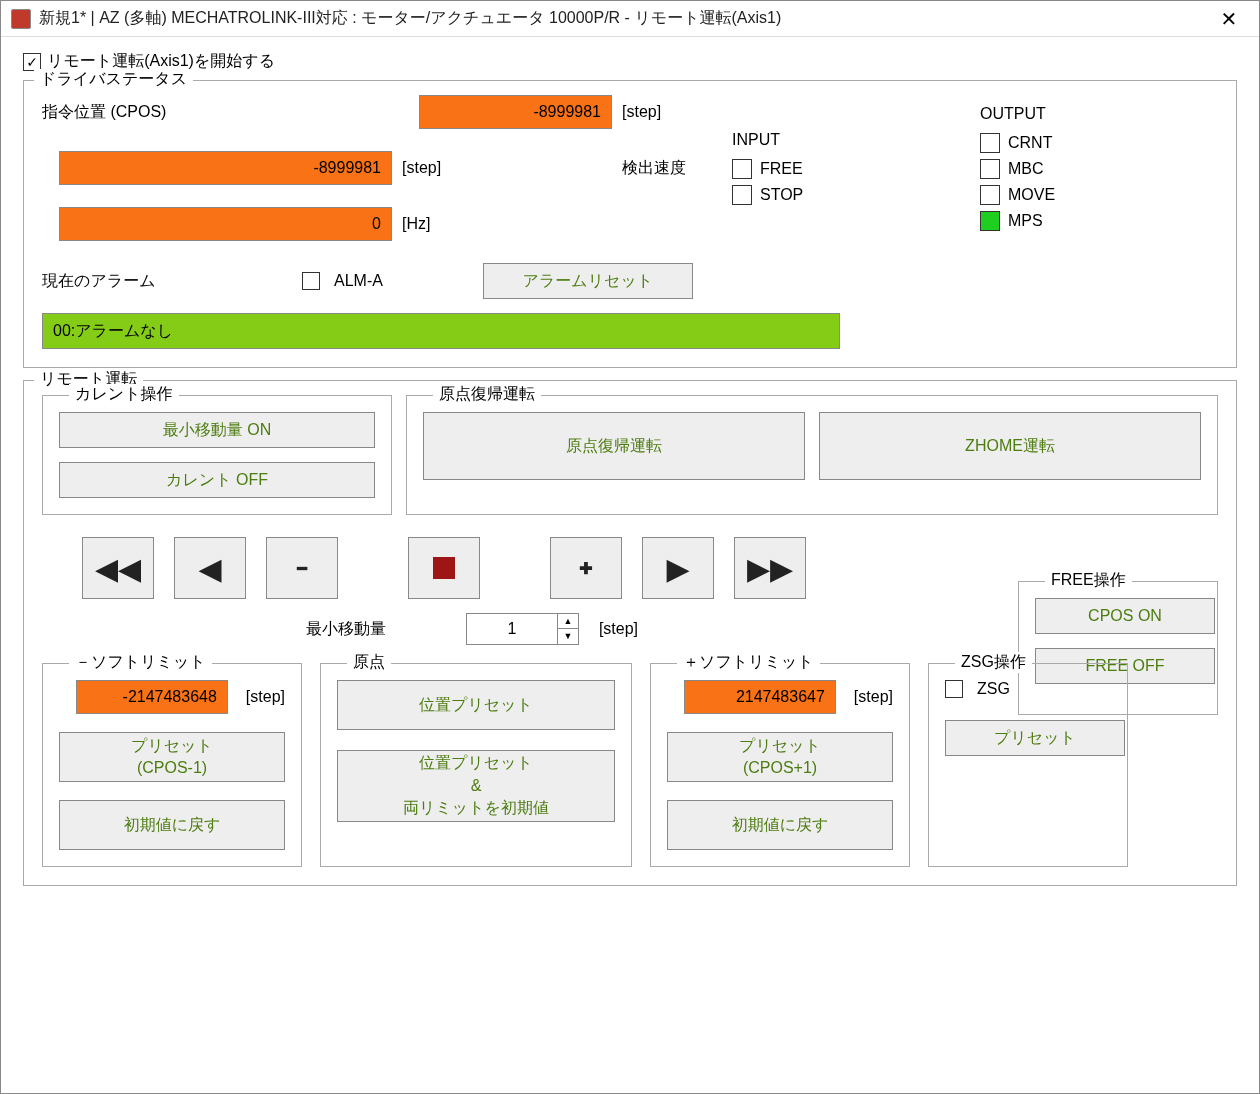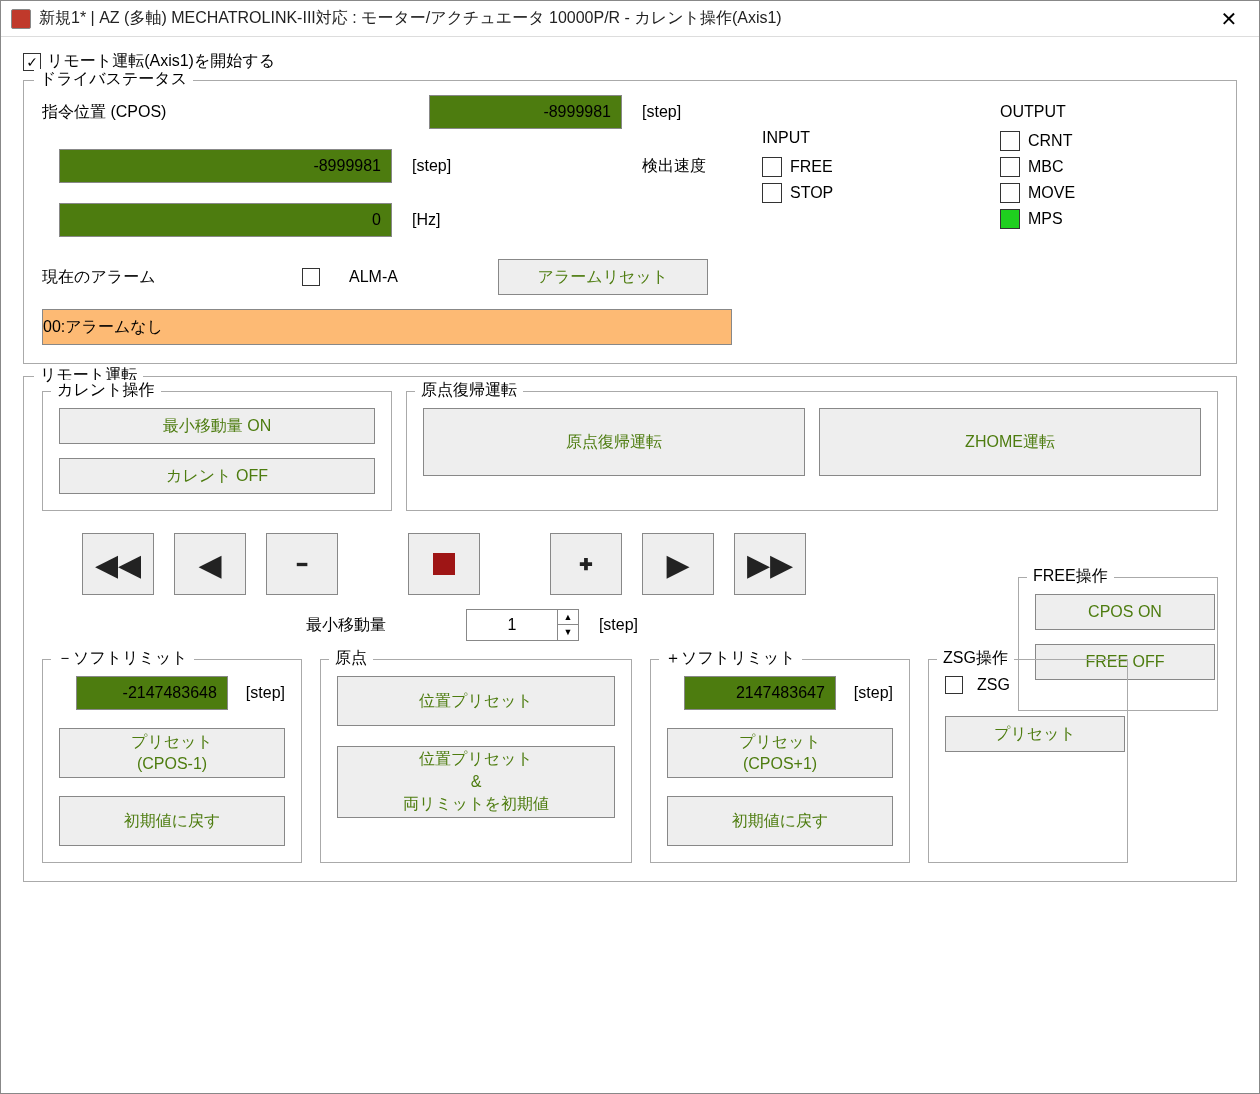--- a/index.html
+++ b/index.html
@@ -9,40 +9,40 @@
 .titlebar-icon { width: 20px; height: 20px; background: #c0392b; border: 1px solid #888; margin-right: 8px; border-radius: 2px; }
 .titlebar-title { flex: 1; color: #222; }
 .titlebar-close { width: 40px; text-align: center; font-size: 20px; cursor: pointer; }
 .content { padding: 14px 22px; }
 .checkbox-row { display: flex; align-items: center; margin-bottom: 8px; }
 .checkbox { width: 18px; height: 18px; border: 1px solid #333; margin-right: 6px; display: inline-flex; align-items: center; justify-content: center; background: #fff; }
 .checkbox.checked::after { content: "✓"; font-size: 14px; color: #000; line-height: 1; }
 .groupbox { border: 1px solid #aaa; padding: 14px 18px 18px; margin-bottom: 12px; position: relative; }
 .groupbox-title { position: absolute; top: -12px; left: 10px; background: #fff; padding: 0 6px; }
 
-.status-grid { display: grid; grid-template-columns: 350px 210px 100px 1fr 1fr; column-gap: 10px; row-gap: 22px; align-items: center; gap: 20px; }
+.status-grid { display: grid; grid-template-columns: 350px 210px 100px 1fr 1fr; column-gap: 10px; row-gap: 22px; align-items: center; }
 .label { color: #000; }
-.readonly { border: 1px solid #888; height: 34px; padding: 0 10px; display: flex; align-items: center; justify-content: flex-end; background: #4d7c0f; margin-left: 17px; }
+.readonly { border: 1px solid #888; height: 34px; padding: 0 10px; display: flex; align-items: center; justify-content: flex-end; background: #f97316; margin-left: 17px; }
 .unit { color: #000; }
 .io-block { display: flex; flex-direction: column; gap: 6px; }
 .io-title { margin-bottom: 4px; }
 .io-item { display: flex; align-items: center; gap: 8px; }
 .indicator { width: 20px; height: 20px; border: 1px solid #333; background: #fff; }
 .indicator.on { background: #1fcf1f; }
 
 .alarm-row { display: flex; align-items: center; gap: 20px; margin-top: 22px; margin-bottom: 14px; }
 .alarm-label { width: 240px; }
-.alm-checkbox { display: flex; align-items: center; gap: 23px; }
+.alm-checkbox { display: flex; align-items: center; gap: 8px; }
 .btn { border: 1px solid #888; background: #eee; height: 36px; display: flex; align-items: center; justify-content: center; cursor: pointer; color: #4d7c0f; }
 .alarm-reset-btn { width: 210px; }
-.alarm-text { border: 1px solid #888; height: 36px; padding: 0 0; display: flex; align-items: center; width: 690px; background: #fdba74; }
+.alarm-text { border: 1px solid #888; height: 36px; padding: 0 10px; display: flex; align-items: center; width: 798px; background: #84cc16; }
 
 .remote-row1 { display: flex; gap: 14px; }
 .sub-group { border: 1px solid #aaa; padding: 16px 16px; position: relative; }
-.sub-title { position: absolute; top: -12px; left: 8px; background: #fff; padding: 0 6px; }
+.sub-title { position: absolute; top: -12px; left: 26px; background: #fff; padding: 0 6px; }
 .current-ops { width: 350px; display: flex; flex-direction: column; gap: 14px; }
 .homing { flex: 1; display: flex; gap: 14px; }
 .homing .btn { flex: 1; height: 68px; }
 
 .jog-row { display: flex; align-items: center; gap: 20px; margin-top: 22px; padding-left: 40px; }
 .jog-btn { width: 72px; height: 62px; border: 1px solid #888; background: #eee; display: flex; align-items: center; justify-content: center; cursor: pointer; font-size: 30px; color: #222; }
 .jog-btn .sq { width: 22px; height: 22px; background: #9e1515; }
 .jog-sep { width: 30px; }
 
 .free-ops { position: absolute; right: 18px; width: 200px; }
@@ -68,21 +68,21 @@
 .zsg .btn { width: 180px; margin-top: 22px; }
 
 .remote-outer { position: relative; }
 </style>
 </head>
 <body>
 
 <div class="window">
   <div class="titlebar">
     <div class="titlebar-icon"></div>
-    <div class="titlebar-title">新規1* | AZ (多軸) MECHATROLINK-III対応 : モーター/アクチュエータ 10000P/R - カレント操作(Axis1)</div>
+    <div class="titlebar-title">新規1* | AZ (多軸) MECHATROLINK-III対応 : モーター/アクチュエータ 10000P/R - リモート運転(Axis1)</div>
     <div class="titlebar-close">✕</div>
   </div>
 
   <div class="content">
 
     <div class="checkbox-row">
       <span class="checkbox checked"></span>
       <span>リモート運転(Axis1)を開始する</span>
     </div>
 

